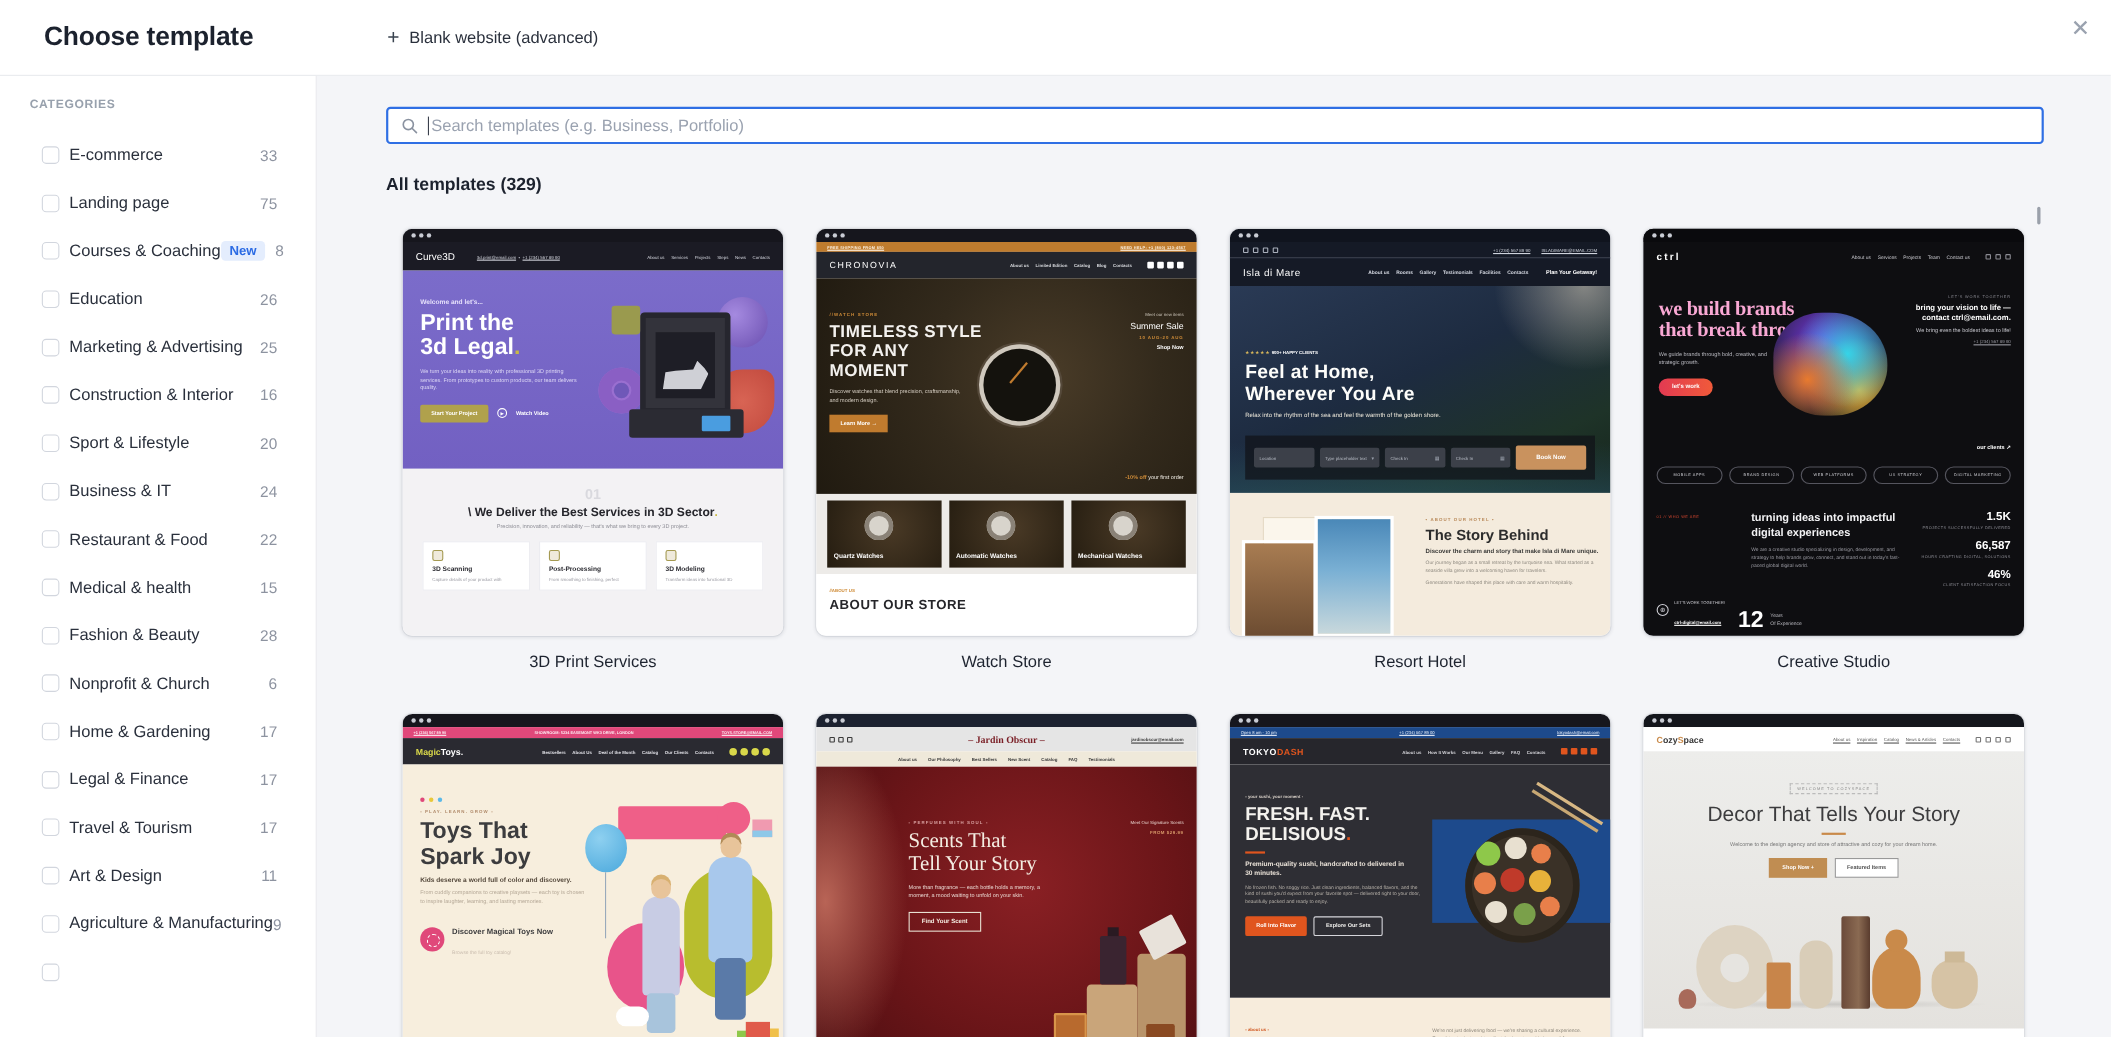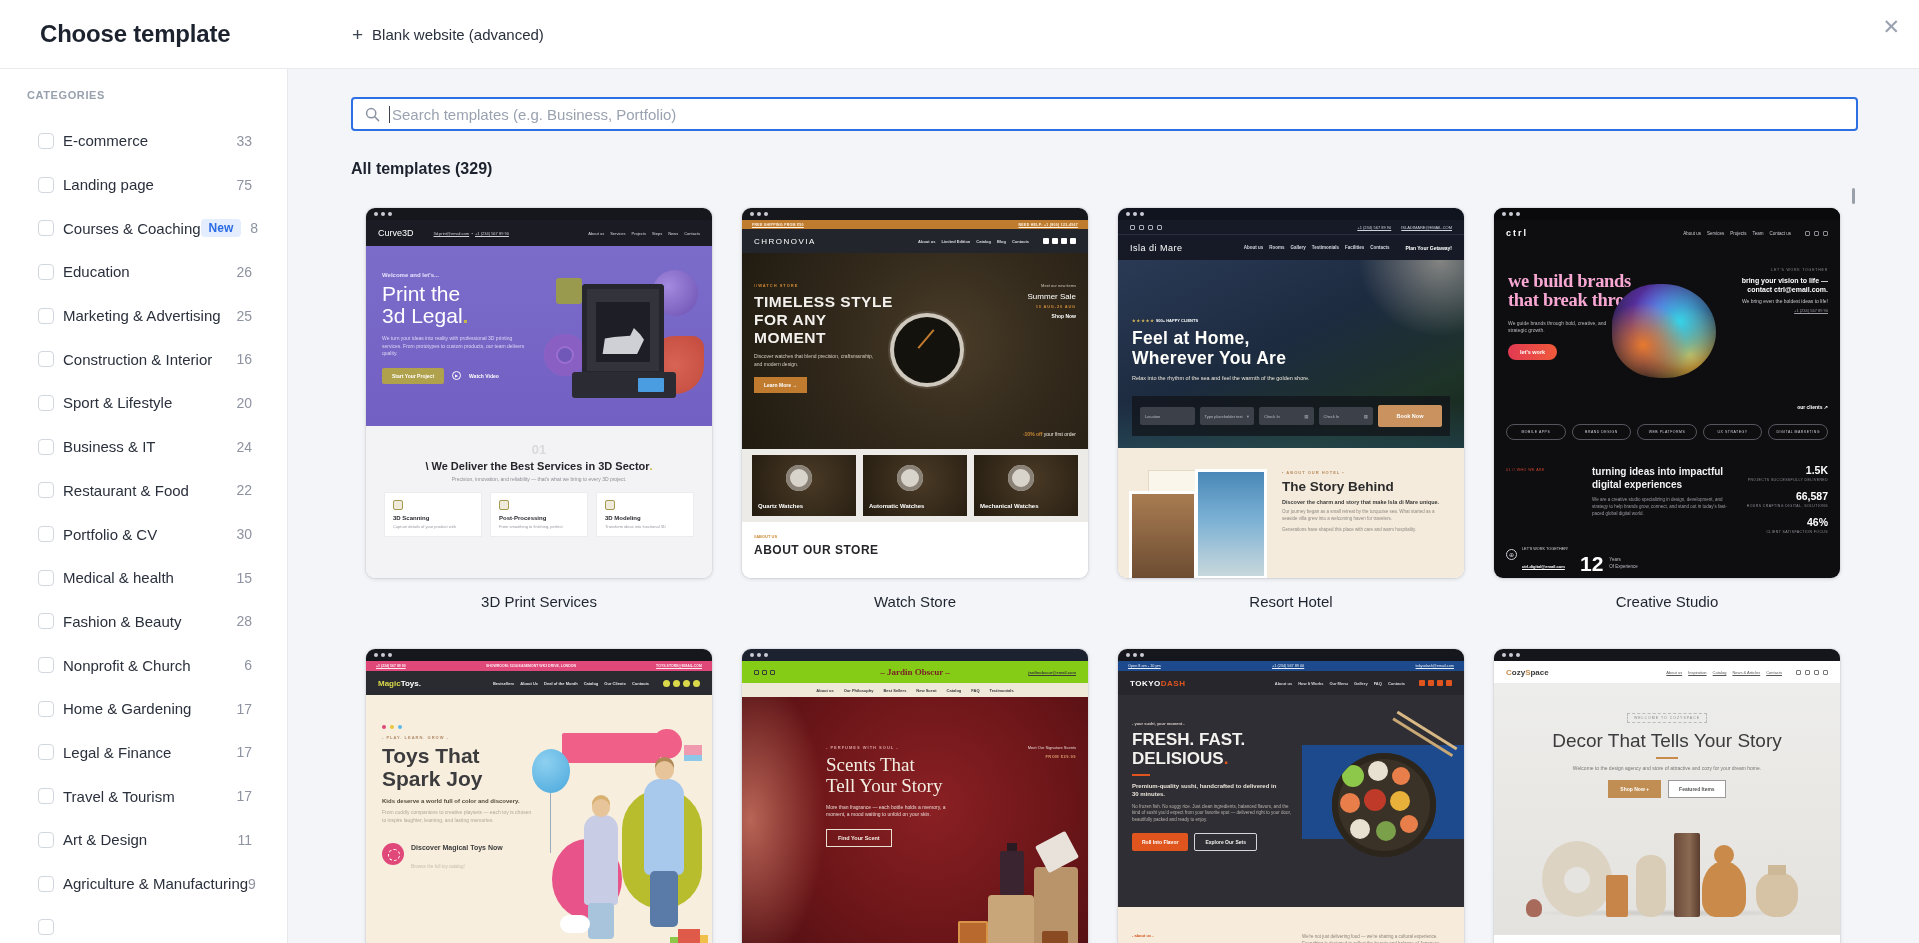--- a/index.html
+++ b/index.html
@@ -49,21 +49,21 @@
   .u { text-decoration:underline; }
 
   
   .c1-chrome { background:#16161d; }
   .c1-nav { height:26px; background:#1b1b24; }
   .c1-logo { color:#fff; font-size:9px; font-weight:normal; }
   .c1-contact { font-size:4px; color:#cfd1da; margin-left:14px; white-space:nowrap; }
   .c1-nav .m-link { color:#d6d8e0; font-size:4px; }
   .c1-hero { height:180px; background:linear-gradient(180deg,#7b6cca,#7260c2); padding:26px 16px 0 16px; position:relative; }
   .c1-kick { font-size:6px; color:#e6e1fb; font-weight:bold; }
-  .c1-title { margin-top:5px; font-size:21px; line-height:1.05; font-weight:normal; color:#fff; }
+  .c1-title { margin-top:5px; font-size:21px; line-height:1.05; font-weight:bold; color:#fff; }
   .c1-title b { color:#c9b944; }
   .c1-body { margin-top:8px; width:150px; font-size:5px; line-height:1.5; color:#ddd7f5; }
   .c1-btns { margin-top:10px; display:flex; align-items:center; gap:8px; }
   .c1-cta { background:#b0a14c; color:#fff; font-size:5px; font-weight:bold; padding:5px 10px; border-radius:2px; }
   .c1-play { width:9px; height:9px; border:1px solid #fff; border-radius:50%; color:#fff; font-size:4px; display:flex; align-items:center; justify-content:center; }
   .c1-video { font-size:5px; color:#fff; font-weight:bold; }
   .c1-art { position:absolute; right:14px; top:24px; width:150px; height:140px; }
   .c1-printer { position:absolute; left:34px; top:14px; width:82px; height:92px; background:#33333b; border-radius:4px; box-shadow:inset 0 0 0 5px #26262e; }
   .c1-printer:after { content:""; position:absolute; left:14px; top:18px; right:14px; bottom:14px; background:#1e1e26; }
   .c1-wolf { position:absolute; left:50px; top:58px; width:46px; height:26px; background:#cfd0d6; clip-path:polygon(10% 100%,15% 40%,35% 35%,70% 30%,78% 0,92% 25%,100% 45%,85% 100%); }
@@ -135,21 +135,21 @@
   .c3-kick b { color:#d8b75a; letter-spacing:1px; }
   .c3-title { margin-top:5px; font-size:17.5px; color:#fdfdfa; font-weight:600; line-height:1.15; letter-spacing:.3px; }
   .c3-sub { margin-top:7px; font-size:5.5px; color:#ece7da; }
   .c3-book { position:absolute; left:14px; right:14px; bottom:12px; height:40px; background:rgba(16,18,24,.72);
     display:flex; align-items:center; gap:5px; padding:0 8px; z-index:2; }
   .c3-field { flex:1; height:18px; background:#3c4049; border-radius:2px; display:flex; align-items:center;
     padding:0 5px; font-size:4px; color:#b8bcc6; justify-content:space-between; }
   .c3-field i { font-style:normal; color:#9aa0ac; font-size:4.5px; }
   .c3-book-btn { flex:0 0 64px; height:22px; background:#c9925e; color:#fff; font-size:5.5px; font-weight:bold;
     display:flex; align-items:center; justify-content:center; border-radius:2px; }
-  .c3-sec { height:130px; background:#f4ebdd; display:flex; padding:22px 14px 0 14px; }
+  .c3-sec { height:130px; background:#f4ebdd; display:flex; padding:22px 14px 0 14px; gap:14px; }
   .c3-pics { position:relative; width:150px; flex:0 0 150px; }
   .c3-frame { position:absolute; left:16px; top:0px; width:64px; height:78px; background:#fbf6ec; border:1px solid #e4d9c4; }
   .c3-p1 { position:absolute; left:0px; top:24px; width:62px; height:88px; background:linear-gradient(180deg,#a87c52,#6a4a30); box-shadow:0 0 0 3px #fff; }
   .c3-p2 { position:absolute; left:66px; top:2px; width:66px; height:104px; background:linear-gradient(180deg,#4a88b8 0%,#7ab0d4 45%,#c8d8dc 100%); box-shadow:0 0 0 3px #fff; }
   .c3-txt { flex:1; }
   .c3-abk { font-size:4px; color:#b98a5a; font-weight:bold; letter-spacing:1px; }
   .c3-abt { margin-top:4px; font-size:13.5px; color:#2c2c2c; font-weight:600; }
   .c3-lead { margin-top:5px; font-size:5.5px; font-weight:bold; color:#3a3a38; }
   .c3-p { margin-top:4px; font-size:4.5px; color:#8f8a80; line-height:1.5; width:160px; }
 
@@ -229,21 +229,21 @@
   .c5-blocks { position:absolute; right:12px; bottom:30px; width:22px; height:20px; background:#e05a4a; box-shadow:-8px 8px 0 #8ec84a, 8px 6px 0 #f0c04a; }
   .c5-kid1 { position:absolute; left:52px; top:96px; width:34px; height:90px; border-radius:14px 14px 4px 4px; background:#c8cce4; }
   .c5-kid1:before { content:""; position:absolute; left:8px; top:-16px; width:18px; height:18px; border-radius:50%; background:#e8c49a; box-shadow:0 -4px 0 #d8b070; }
   .c5-kid1:after { content:""; position:absolute; left:4px; bottom:-34px; width:26px; height:36px; background:#a8c4dc; border-radius:4px; }
   .c5-kid2 { position:absolute; left:112px; top:60px; width:40px; height:96px; border-radius:16px 16px 6px 6px; background:#a8c8ec; }
   .c5-kid2:before { content:""; position:absolute; left:11px; top:-18px; width:19px; height:19px; border-radius:50%; background:#e8c49a; box-shadow:0 -4px 0 #b08a56; }
   .c5-kid2:after { content:""; position:absolute; left:6px; bottom:-52px; width:28px; height:56px; background:#5a7aa8; border-radius:5px; }
 
   
   .c6-chrome { background:#1c2230; }
-  .c6-top { height:22px; background:#84cc16; display:flex; align-items:center; padding:0 12px; }
+  .c6-top { height:22px; background:#e5e5e5; display:flex; align-items:center; padding:0 12px; }
   .c6-soc { display:flex; gap:3px; }
   .c6-soc i { width:5px; height:5px; border:1px solid #3a3a3a; border-radius:1px; }
   .c6-logo { position:absolute; left:0; right:0; text-align:center; font-family:"Liberation Serif",serif; font-weight:bold; font-size:9px; color:#7a1f26; }
   .c6-mail { margin-left:auto; font-size:4px; color:#3a3a3a; font-weight:bold; z-index:1; }
   .c6-nav2 { height:14px; background:#efe9da; display:flex; align-items:center; justify-content:center; gap:10px; }
   .c6-nav2 span { font-size:4px; color:#3a3a3a; font-weight:bold; }
   .c6-hero { height:272px; position:relative; background:radial-gradient(circle at 55% 40%, #8a2024 0%, #6a1518 55%, #4a0e11 100%); padding:48px 0 0 84px; }
   .c6-face { position:absolute; left:0; top:0; width:84px; height:100%;
     background:radial-gradient(ellipse at 10% 45%, #b86456 0%, rgba(106,21,24,0) 70%); }
   .c6-kick { font-size:4px; font-weight:bold; color:#d8a0a0; letter-spacing:1px; }
@@ -414,28 +414,20 @@
 
         <div class="cat-row">
           <span class="cbox"></span>
           <span class="cat-lbl">Restaurant &amp; Food</span>
           <span class="cat-right">
 
             <span class="cat-cnt">22</span>
           </span>
         </div>
 
-        <div class="cat-row">
-          <span class="cbox"></span>
-          <span class="cat-lbl">Portfolio &amp; CV</span>
-          <span class="cat-right">
-
-            <span class="cat-cnt">30</span>
-          </span>
-        </div>
 
         <div class="cat-row">
           <span class="cbox"></span>
           <span class="cat-lbl">Medical &amp; health</span>
           <span class="cat-right">
 
             <span class="cat-cnt">15</span>
           </span>
         </div>
 

